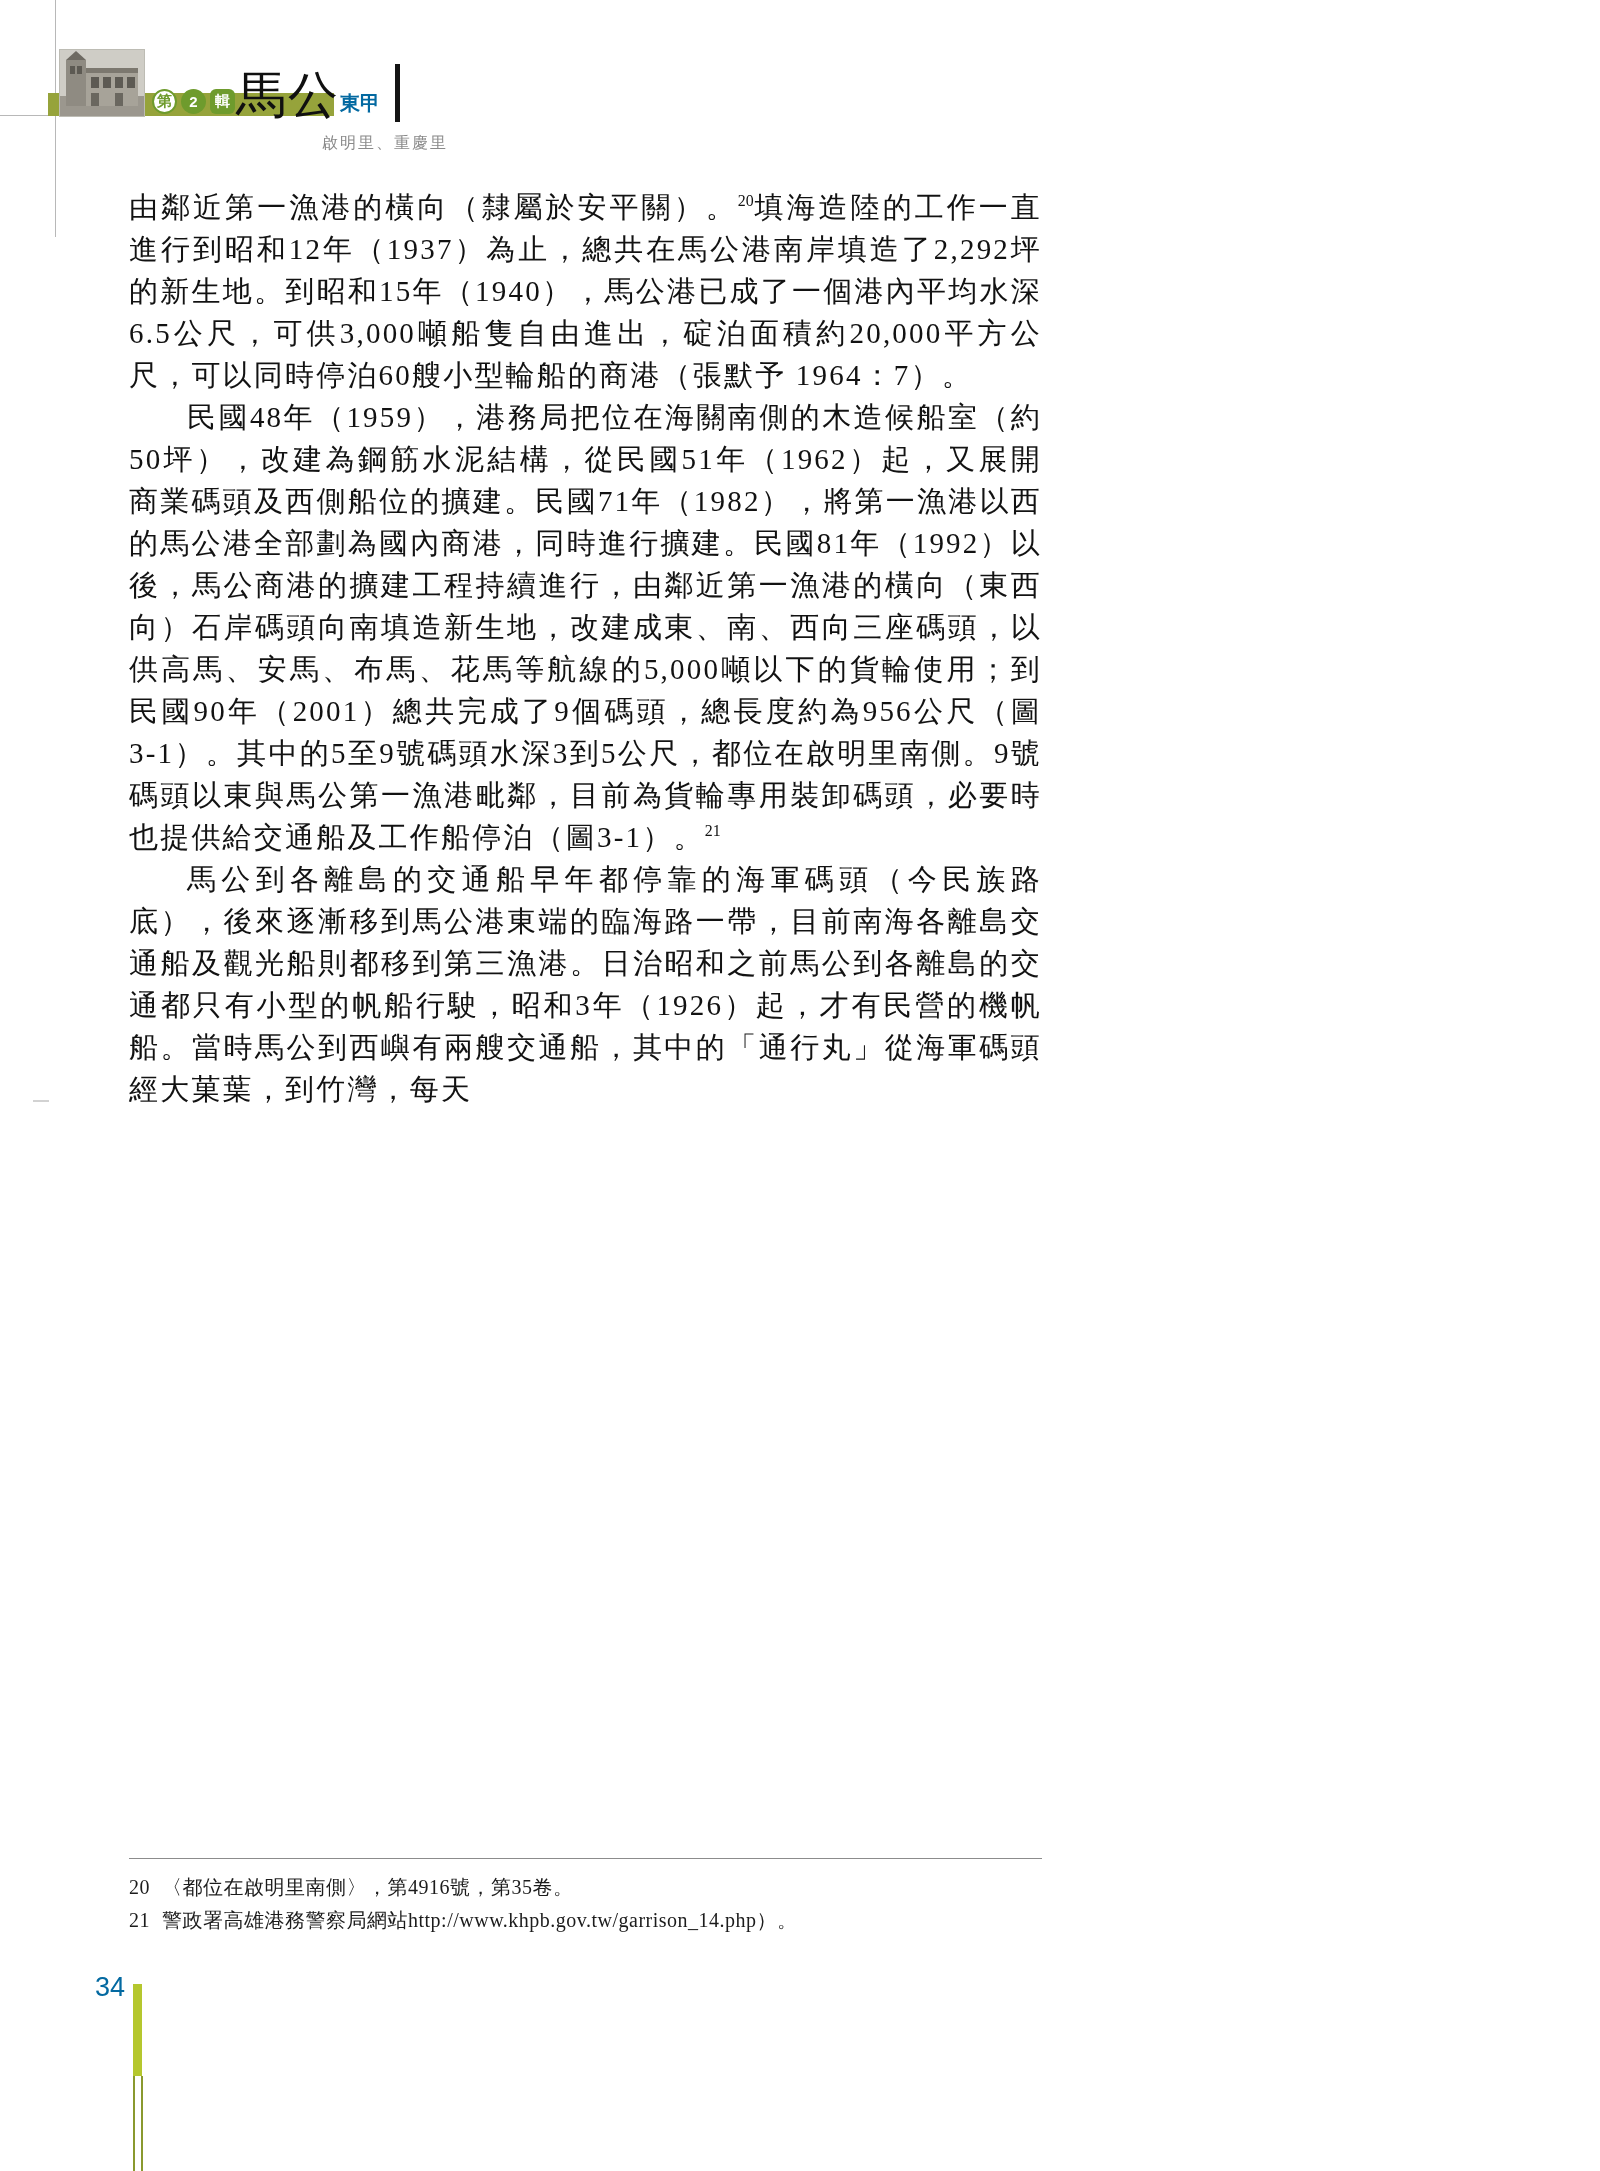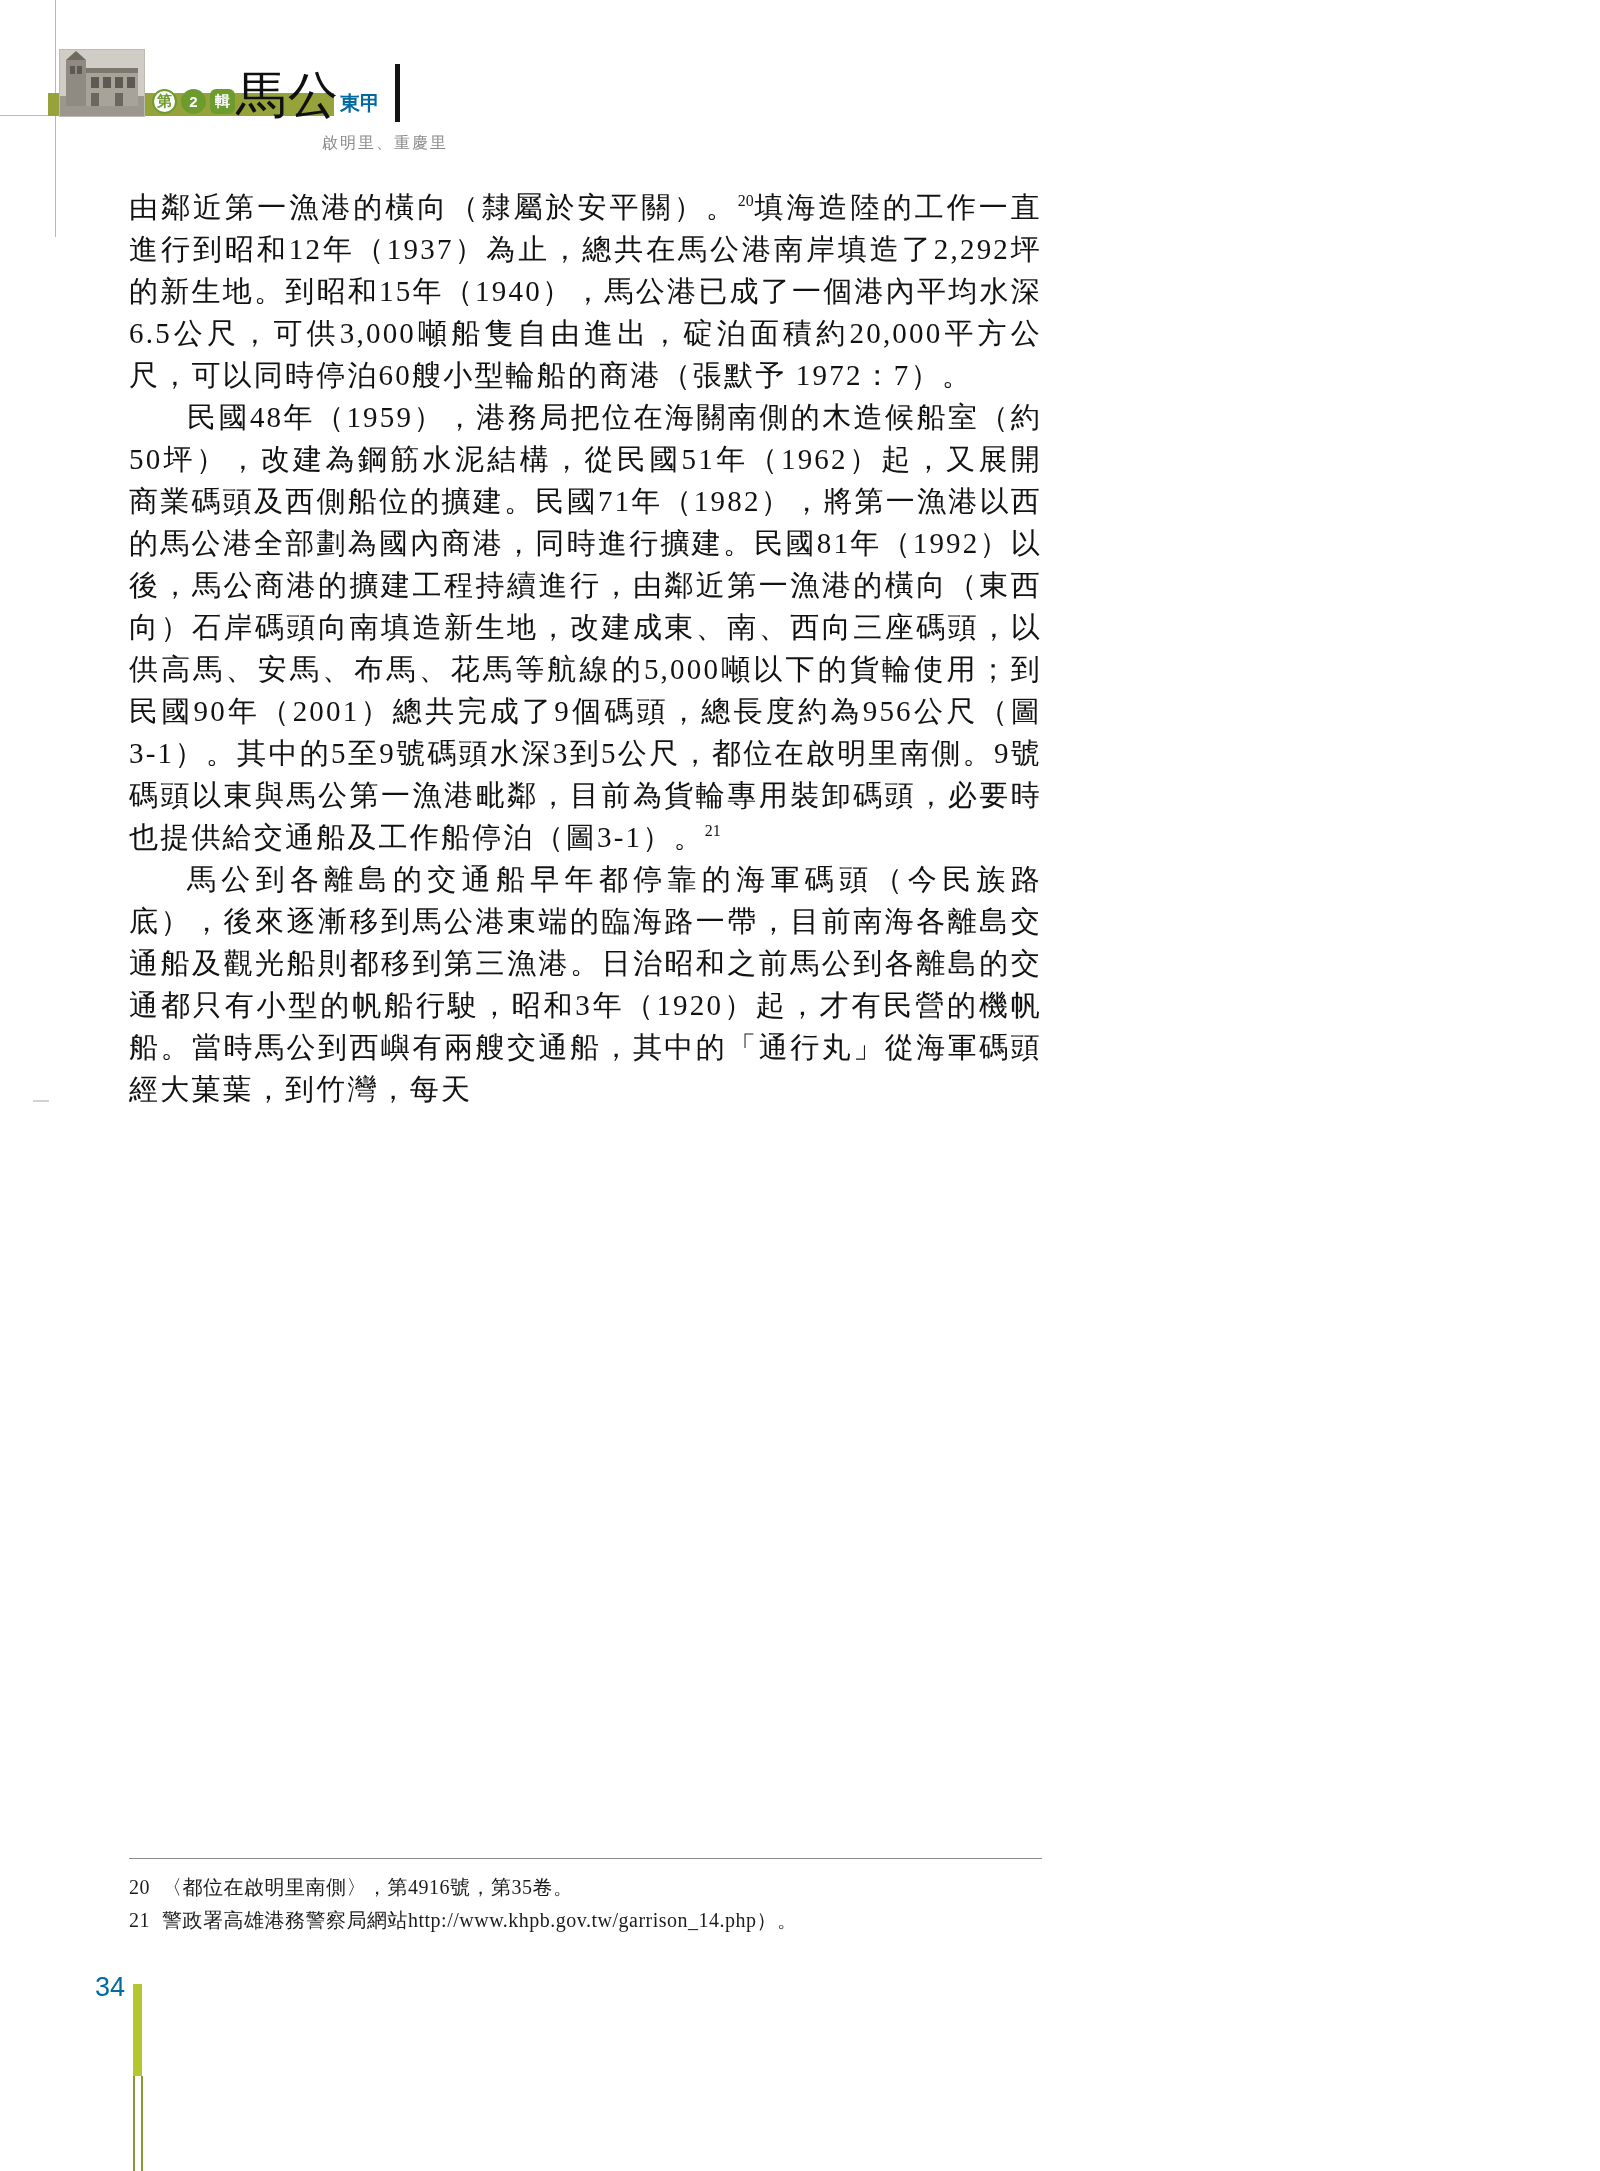--- a/index.html
+++ b/index.html
@@ -119,23 +119,23 @@
     <span class="badge b2">2</span>
     <span class="badge b3">輯</span>
   </div>
 
   <div class="title-main">馬公</div>
   <div class="title-sub">東甲</div>
   <div class="title-rule"></div>
   <div class="subtitle">啟明里、重慶里</div>
 
   <div class="body-text" id="paragraphs">
-      <p class="para"><span>由鄰近第一漁港的橫向（隸屬於安平關）。</span><sup>20</sup><span>填海造陸的工作一直進行到昭和12年（1937）為止，總共在馬公港南岸填造了2,292坪的新生地。到昭和15年（1940），馬公港已成了一個港內平均水深6.5公尺，可供3,000噸船隻自由進出，碇泊面積約20,000平方公尺，可以同時停泊60艘小型輪船的商港（張默予 1972：7）。</span></p>
+      <p class="para"><span>由鄰近第一漁港的橫向（隸屬於安平關）。</span><sup>20</sup><span>填海造陸的工作一直進行到昭和12年（1937）為止，總共在馬公港南岸填造了2,292坪的新生地。到昭和15年（1940），馬公港已成了一個港內平均水深6.5公尺，可供3,000噸船隻自由進出，碇泊面積約20,000平方公尺，可以同時停泊60艘小型輪船的商港（張默予 1964：7）。</span></p>
       <p class="para indent"><span>民國48年（1959），港務局把位在海關南側的木造候船室（約50坪），改建為鋼筋水泥結構，從民國51年（1962）起，又展開商業碼頭及西側船位的擴建。民國71年（1982），將第一漁港以西的馬公港全部劃為國內商港，同時進行擴建。民國81年（1992）以後，馬公商港的擴建工程持續進行，由鄰近第一漁港的橫向（東西向）石岸碼頭向南填造新生地，改建成東、南、西向三座碼頭，以供高馬、安馬、布馬、花馬等航線的5,000噸以下的貨輪使用；到民國90年（2001）總共完成了9個碼頭，總長度約為956公尺（圖3-1）。其中的5至9號碼頭水深3到5公尺，都位在啟明里南側。9號碼頭以東與馬公第一漁港毗鄰，目前為貨輪專用裝卸碼頭，必要時也提供給交通船及工作船停泊（圖3-1）。</span><sup>21</sup></p>
-      <p class="para indent"><span>馬公到各離島的交通船早年都停靠的海軍碼頭（今民族路底），後來逐漸移到馬公港東端的臨海路一帶，目前南海各離島交通船及觀光船則都移到第三漁港。日治昭和之前馬公到各離島的交通都只有小型的帆船行駛，昭和3年（1920）起，才有民營的機帆船。當時馬公到西嶼有兩艘交通船，其中的「通行丸」從海軍碼頭經大菓葉，到竹灣，每天</span></p>
+      <p class="para indent"><span>馬公到各離島的交通船早年都停靠的海軍碼頭（今民族路底），後來逐漸移到馬公港東端的臨海路一帶，目前南海各離島交通船及觀光船則都移到第三漁港。日治昭和之前馬公到各離島的交通都只有小型的帆船行駛，昭和3年（1926）起，才有民營的機帆船。當時馬公到西嶼有兩艘交通船，其中的「通行丸」從海軍碼頭經大菓葉，到竹灣，每天</span></p>
     </div>
 
   <div class="footnotes">
     <div class="footnote">
       <span class="fn-num">20</span>
       <span class="fn-text">〈都位在啟明里南側〉，第4916號，第35卷。</span>
     </div>
     <div class="footnote">
       <span class="fn-num">21</span>
       <span class="fn-text">警政署高雄港務警察局網站http://www.khpb.gov.tw/garrison_14.php）。</span>

